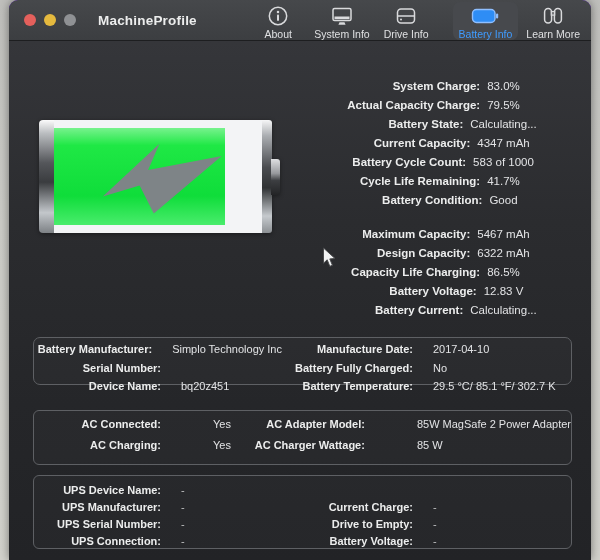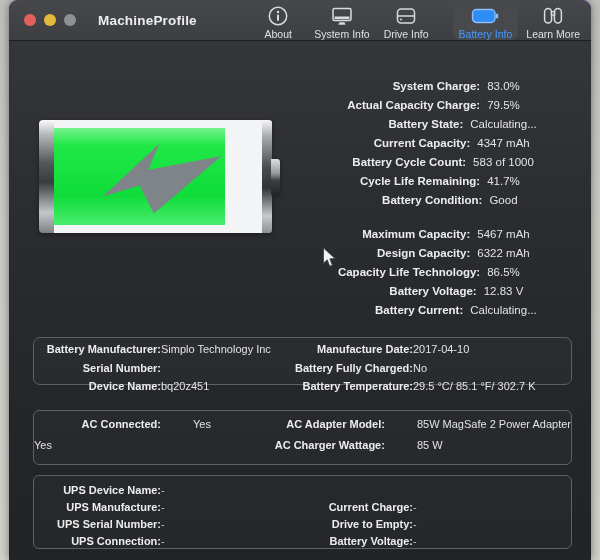--- a/index.html
+++ b/index.html
@@ -77,21 +77,21 @@
   .box.b2{top:369px;height:55px;padding-top:7px;}
   .box.b3{top:434px;height:74px;padding-top:8px;}
   .cols{display:flex;}
   .col1{width:248px;}
   .col2{flex:1;}
   .brow{display:flex;align-items:baseline;}
   .b1 .brow{height:18.5px;}
   .b2 .brow{height:21px;gap:32px;}
   .b3 .brow{height:17px;}
   .brow .lbl{text-align:right;font-weight:bold;font-size:11px;color:#eceded;white-space:nowrap;}
-  .brow .val{margin-left:0;font-size:11px;color:#e2e3e5;white-space:nowrap;}
+  .brow .val{margin-left:20px;font-size:11px;color:#e2e3e5;white-space:nowrap;}
   .col1 .lbl{width:127px;}
   .col2 .lbl{width:131px;}
   .b3 .col2{padding-top:17px;}
   .val.dim{color:#bfc0c2;}
   
   .cursor{position:absolute;left:313px;top:206px;pointer-events:none;}
 </style>
 </head>
 <body>
 
@@ -207,21 +207,21 @@
     <div class="stats secondary">
       <div class="srow">
           <span class="lbl">Maximum Capacity:</span>
           <span class="val">5467 mAh</span>
         </div>
       <div class="srow">
           <span class="lbl">Design Capacity:</span>
           <span class="val">6322 mAh</span>
         </div>
       <div class="srow">
-          <span class="lbl">Capacity Life Technology:</span>
+          <span class="lbl">Capacity Life Charging:</span>
           <span class="val">86.5%</span>
         </div>
       <div class="srow">
           <span class="lbl">Battery Voltage:</span>
           <span class="val">12.83 V</span>
         </div>
       <div class="srow">
           <span class="lbl">Battery Current:</span>
           <span class="val">Calculating...</span>
         </div>
@@ -260,20 +260,21 @@
     </div>
 
     <div class="box b2">
       <div class="cols">
         <div class="col1">
           <div class="brow">
               <span class="lbl">AC Connected:</span>
               <span class="val">Yes</span>
             </div>
           <div class="brow">
+              <span class="lbl">AC Charging:</span>
               <span class="val">Yes</span>
             </div>
         </div>
         <div class="col2">
           <div class="brow">
               <span class="lbl">AC Adapter Model:</span>
               <span class="val">85W MagSafe 2 Power Adapter</span>
             </div>
           <div class="brow">
               <span class="lbl">AC Charger Wattage:</span>
@@ -284,21 +285,21 @@
     </div>
 
     <div class="box b3">
       <div class="cols">
         <div class="col1">
           <div class="brow">
               <span class="lbl">UPS Device Name:</span>
               <span class="val dim">-</span>
             </div>
           <div class="brow">
-              <span class="lbl">UPS Manufacture:</span>
+              <span class="lbl">UPS Manufacturer:</span>
               <span class="val dim">-</span>
             </div>
           <div class="brow">
               <span class="lbl">UPS Serial Number:</span>
               <span class="val dim">-</span>
             </div>
           <div class="brow">
               <span class="lbl">UPS Connection:</span>
               <span class="val dim">-</span>
             </div>

